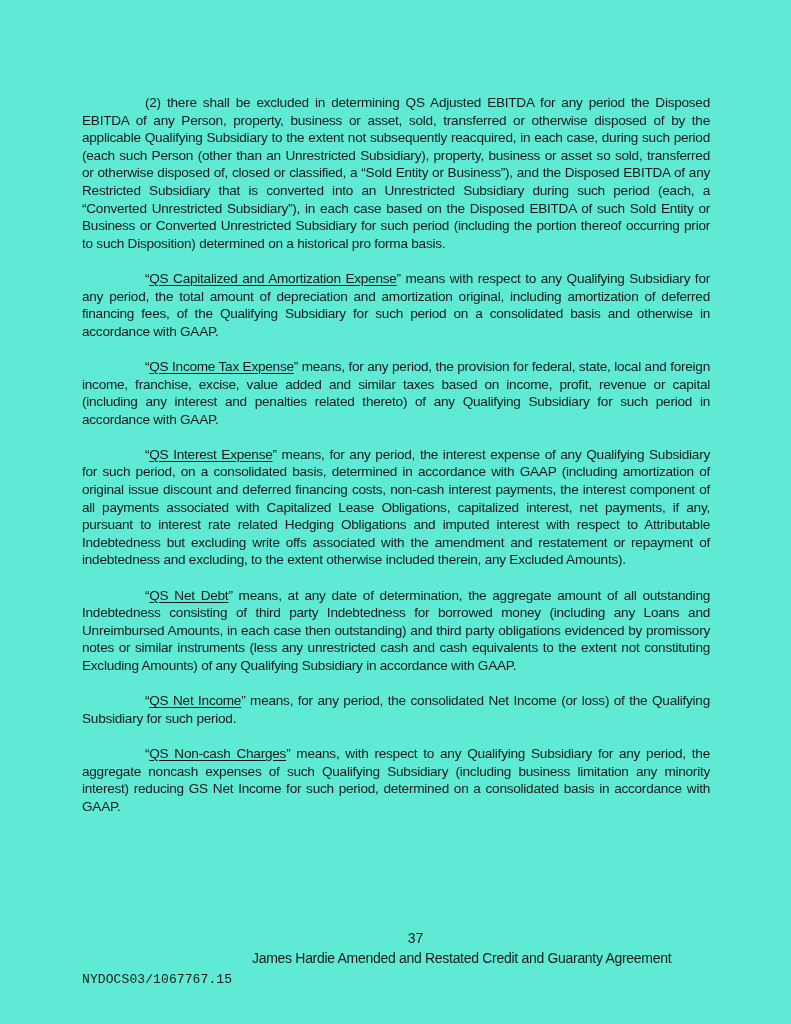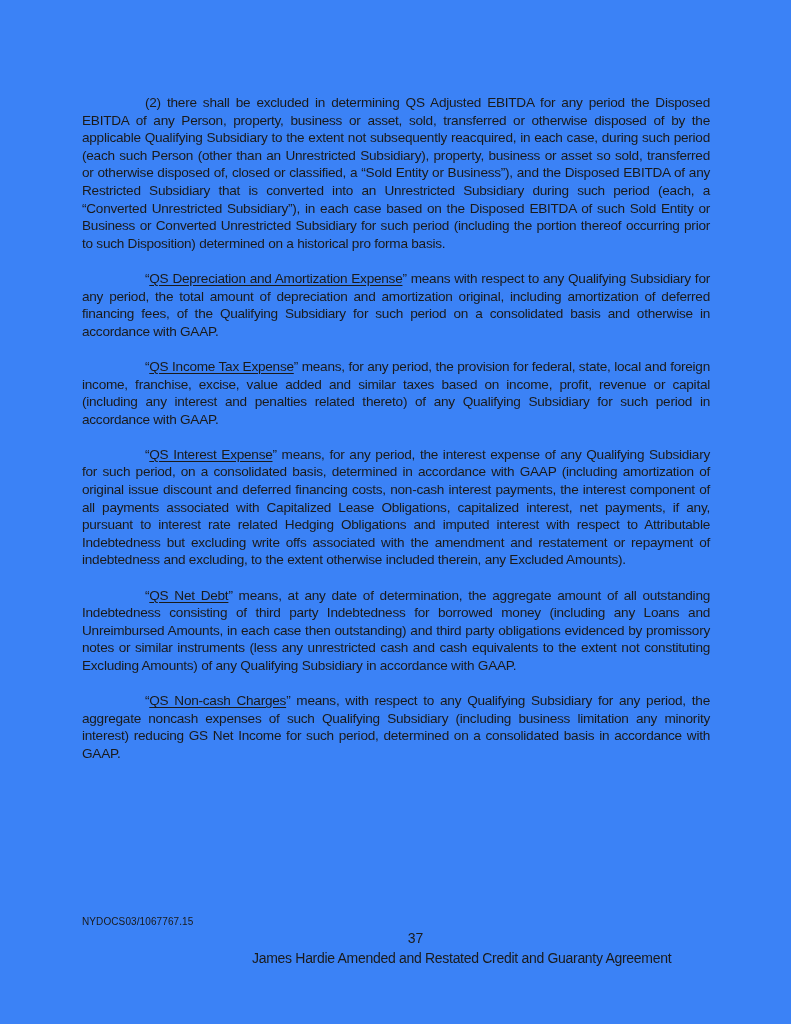--- a/index.html
+++ b/index.html
@@ -1,18 +1,18 @@
 <!DOCTYPE html>
 <html><head>
 <meta charset="utf-8">
 <style>
   html, body { margin: 0; padding: 0; background: #ffffff; }
   body { width: 791px; height: 1024px; position: relative; overflow: hidden; }
   .page {
-    position: absolute; left: 0; top: 0; width: 791px; height: 1024px; background: #3b82f6;
+    position: absolute; left: 0; top: 0; width: 791px; height: 1024px; background: #5eead4;
     color: #1a1a1a;
     font-family: "Liberation Sans", sans-serif;
   }
   .body-text {
     position: absolute; left: 82px; top: 94px; width: 628px;
     font-size: 13.6px; line-height: 17.6px;
     letter-spacing: -0.25px;
     text-align: justify;
   }
   .para { margin: 0 0 17.6px 0; text-indent: 63px; }
@@ -20,40 +20,41 @@
   .footer-page {
     position: absolute; top: 930px; left: 0; width: 791px; text-align: center;
     font-size: 14px; color: #1a1a1a; padding-left: 16px;
   }
   .footer-page span { position: relative; left: 4px; }
   .footer-title {
     position: absolute; top: 950px; left: 243px;
     font-size: 14px; letter-spacing: -0.3px; color: #1a1a1a; margin-left: 9px;
   }
   .footer-docid {
-    position: absolute; top: 916px; left: 82px;
-    font-size: 10px; letter-spacing: 0.1px; color: #1a1a1a;
+    position: absolute; top: 972px; left: 82px;
+    font-size: 13px; letter-spacing: 0.1px; color: #1a1a1a; font-family: Liberation Mono, monospace;
   }
 </style>
 </head>
 <body>
 
 <div class="page">
   <div class="body-text">
 
     <p class="para"><span>(2) there shall be excluded in determining QS Adjusted EBITDA for any period the Disposed EBITDA of any Person, property, business or asset, sold, transferred or otherwise disposed of by the applicable Qualifying Subsidiary to the extent not subsequently reacquired, in each case, during such period (each such Person (other than an Unrestricted Subsidiary), property, business or asset so sold, transferred or otherwise disposed of, closed or classified, a “Sold Entity or Business”), and the Disposed EBITDA of any Restricted Subsidiary that is converted into an Unrestricted Subsidiary during such period (each, a “Converted Unrestricted Subsidiary”), in each case based on the Disposed EBITDA of such Sold Entity or Business or Converted Unrestricted Subsidiary for such period (including the portion thereof occurring prior to such Disposition) determined on a historical pro forma basis.</span></p>
 
-    <p class="para"><span>“</span><span class="term">QS Depreciation and Amortization Expense</span><span>” means with respect to any Qualifying Subsidiary for any period, the total amount of depreciation and amortization original, including amortization of deferred financing fees, of the Qualifying Subsidiary for such period on a consolidated basis and otherwise in accordance with GAAP.</span></p>
+    <p class="para"><span>“</span><span class="term">QS Capitalized and Amortization Expense</span><span>” means with respect to any Qualifying Subsidiary for any period, the total amount of depreciation and amortization original, including amortization of deferred financing fees, of the Qualifying Subsidiary for such period on a consolidated basis and otherwise in accordance with GAAP.</span></p>
 
     <p class="para"><span>“</span><span class="term">QS Income Tax Expense</span><span>” means, for any period, the provision for federal, state, local and foreign income, franchise, excise, value added and similar taxes based on income, profit, revenue or capital (including any interest and penalties related thereto) of any Qualifying Subsidiary for such period in accordance with GAAP.</span></p>
 
     <p class="para"><span>“</span><span class="term">QS Interest Expense</span><span>” means, for any period, the interest expense of any Qualifying Subsidiary for such period, on a consolidated basis, determined in accordance with GAAP (including amortization of original issue discount and deferred financing costs, non-cash interest payments, the interest component of all payments associated with Capitalized Lease Obligations, capitalized interest, net payments, if any, pursuant to interest rate related Hedging Obligations and imputed interest with respect to Attributable Indebtedness but excluding write offs associated with the amendment and restatement or repayment of indebtedness and excluding, to the extent otherwise included therein, any Excluded Amounts).</span></p>
 
     <p class="para"><span>“</span><span class="term">QS Net Debt</span><span>” means, at any date of determination, the aggregate amount of all outstanding Indebtedness consisting of third party Indebtedness for borrowed money (including any Loans and Unreimbursed Amounts, in each case then outstanding) and third party obligations evidenced by promissory notes or similar instruments (less any unrestricted cash and cash equivalents to the extent not constituting Excluding Amounts) of any Qualifying Subsidiary in accordance with GAAP.</span></p>
 
+    <p class="para"><span>“</span><span class="term">QS Net Income</span><span>” means, for any period, the consolidated Net Income (or loss) of the Qualifying Subsidiary for such period.</span></p>
 
     <p class="para"><span>“</span><span class="term">QS Non-cash Charges</span><span>” means, with respect to any Qualifying Subsidiary for any period, the aggregate noncash expenses of such Qualifying Subsidiary (including business limitation any minority interest) reducing GS Net Income for such period, determined on a consolidated basis in accordance with GAAP.</span></p>
 
 
   </div>
 
   <div class="footer-page"><span>37</span></div>
   <div class="footer-title">James Hardie Amended and Restated Credit and Guaranty Agreement</div>
   <div class="footer-docid">NYDOCS03/1067767.15</div>
 </div>

